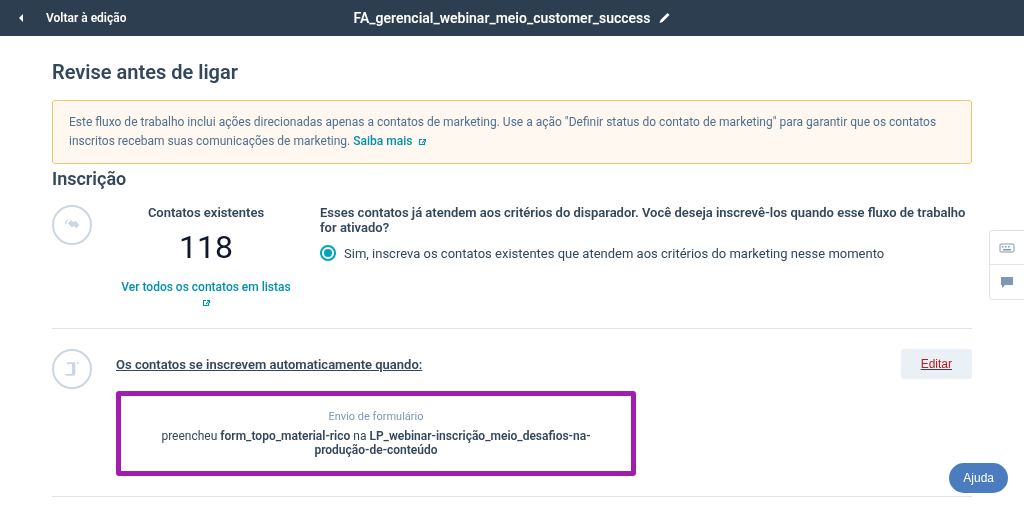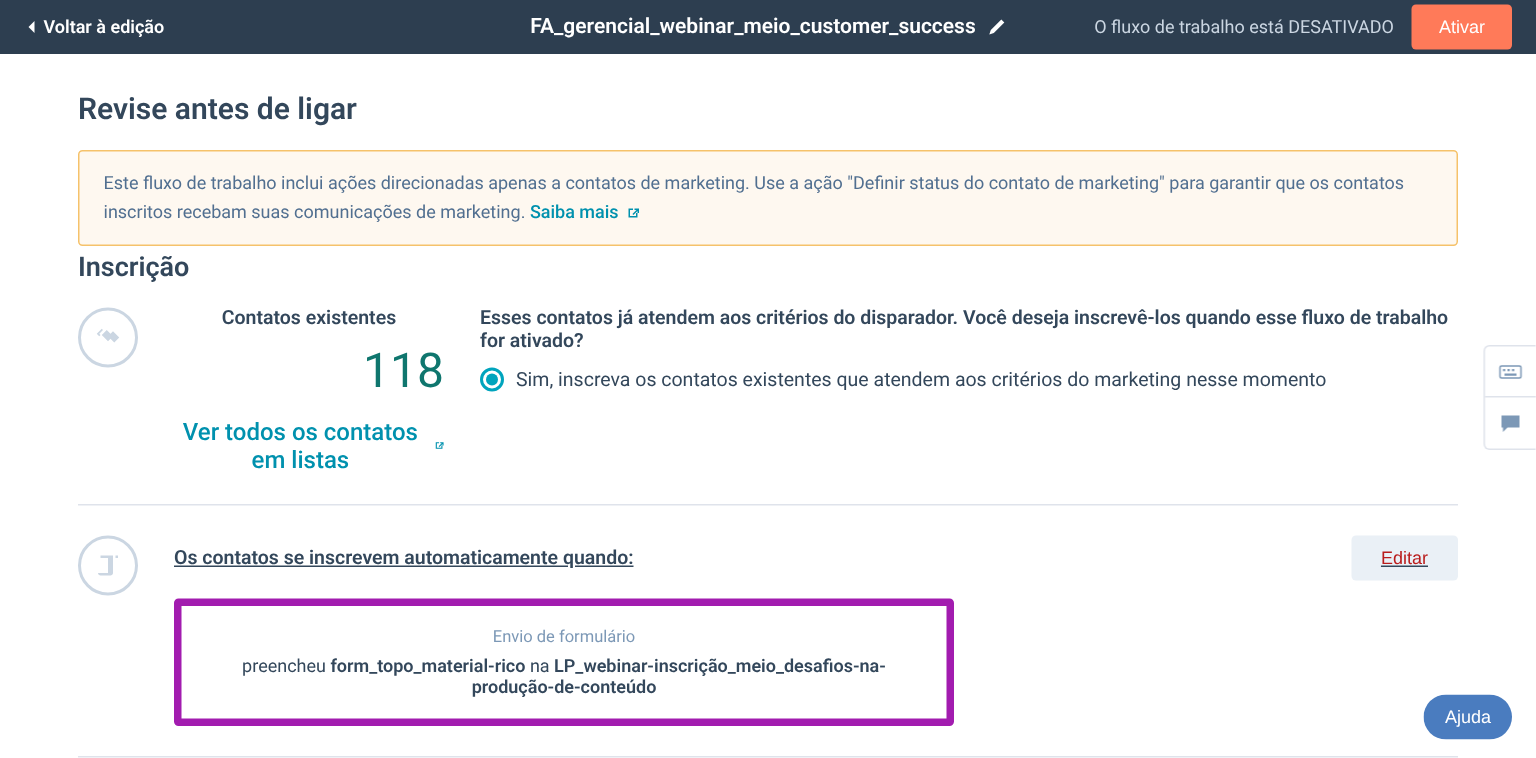--- a/index.html
+++ b/index.html
@@ -1,19 +1,19 @@
 <!DOCTYPE html>
 <html><head>
 <meta charset="utf-8">
 <style>
 * { margin: 0; padding: 0; box-sizing: border-box; }
 body { font-family: -apple-system, BlinkMacSystemFont, "Segoe UI", Roboto, Arial, sans-serif; background: #fff; color: #33475b; font-size: 14px; }
 
 .topbar { background: #2d3e50; height: 36px; display: flex; align-items: center; justify-content: space-between; padding: 0 16px; color: #fff; }
-.back-link { display: flex; align-items: center; gap: 3px; font-size: 12px; font-weight: 600; cursor: pointer; }
+.back-link { display: flex; align-items: center; gap: 20px; font-size: 12px; font-weight: 600; cursor: pointer; }
 .back-link svg { width: 10px; height: 10px; fill: #fff; }
 .title-center { position: absolute; left: 50%; transform: translateX(-50%); display: flex; align-items: center; gap: 8px; font-size: 14px; font-weight: 600; }
 .title-center svg { width: 12px; height: 12px; fill: #fff; }
 .topbar-right { display: flex; align-items: center; gap: 12px; }
 .status-text { font-size: 12px; color: #cbd6e2; }
 .btn-activate { background: #ff7a59; color: #fff; border: none; padding: 8px 18px; border-radius: 3px; font-size: 12px; font-weight: 500; cursor: pointer; }
 
 .container { max-width: 920px; margin: 0 auto; padding: 24px 0; }
 .page-title { font-size: 20px; font-weight: 600; color: #33475b; margin-bottom: 16px; }
 
@@ -22,22 +22,22 @@
 .notice a svg { width: 10px; height: 10px; fill: #0091ae; margin-left: 2px; vertical-align: middle; }
 
 .section-title { font-size: 18px; font-weight: 600; color: #33475b; margin-bottom: 16px; }
 
 .enroll-row { display: flex; gap: 24px; margin-bottom: 20px; }
 .circle-icon { width: 40px; height: 40px; border-radius: 50%; border: 2px solid #cbd6e2; display: flex; align-items: center; justify-content: center; flex-shrink: 0; }
 .circle-icon svg { width: 20px; height: 20px; fill: #cbd6e2; }
 
 .contacts-col { width: 180px; text-align: center; }
 .contacts-label { font-size: 13px; font-weight: 600; color: #33475b; margin-bottom: 8px; }
-.contacts-count { font-size: 32px; font-weight: 400; color: #0f766e; margin-bottom: 12px; text-align: right; }
-.contacts-link { color: #0091ae; font-size: 16px; font-weight: 500; cursor: pointer; display: inline-flex; align-items: center; gap: 4px; }
+.contacts-count { font-size: 32px; font-weight: 400; color: #0f172a; margin-bottom: 12px; }
+.contacts-link { color: #0091ae; font-size: 12px; font-weight: 500; cursor: pointer; display: inline-flex; align-items: center; gap: 4px; flex-direction: column; }
 .contacts-link svg { width: 10px; height: 10px; fill: #0091ae; }
 
 .question-col { flex: 1; }
 .question-text { font-size: 13px; font-weight: 600; margin-bottom: 10px; }
 .radio-row { display: flex; align-items: center; gap: 8px; margin-bottom: 8px; font-size: 13px; color: #33475b; cursor: pointer; }
 .radio { width: 16px; height: 16px; border: 2px solid #cbd6e2; border-radius: 50%; flex-shrink: 0; display: flex; align-items: center; justify-content: center; }
 .radio.checked { border-color: #00a4bd; }
 .radio.checked::after { content: ''; width: 8px; height: 8px; background: #00a4bd; border-radius: 50%; }
 
 .divider { border: none; border-top: 1px solid #dfe3eb; margin: 0 0 20px 0; }
@@ -68,24 +68,20 @@
     <svg viewBox="0 0 10 10">
         <path d="M7 1 L3 5 L7 9"></path>
       </svg>
     <span>Voltar à edição</span>
   </div>
   <div class="title-center">
     <span>FA_gerencial_webinar_meio_customer_success</span>
     <svg viewBox="0 0 12 12">
         <path d="M1 11l1-3 7-7 2 2-7 7-3 1z"></path>
       </svg>
-  </div>
-  <div class="topbar-right">
-    <span class="status-text">O fluxo de trabalho está DESATIVADO</span>
-    <button class="btn-activate">Ativar</button>
   </div>
 </div>
 
 <div class="container">
   <h1 class="page-title">Revise antes de ligar</h1>
 
   <div class="notice">
     <span>Este fluxo de trabalho inclui ações direcionadas apenas a contatos de marketing. Use a ação "Definir status do contato de marketing" para garantir que os contatos inscritos recebam suas comunicações de marketing.</span>
     <a>
       <span>Saiba mais</span>

